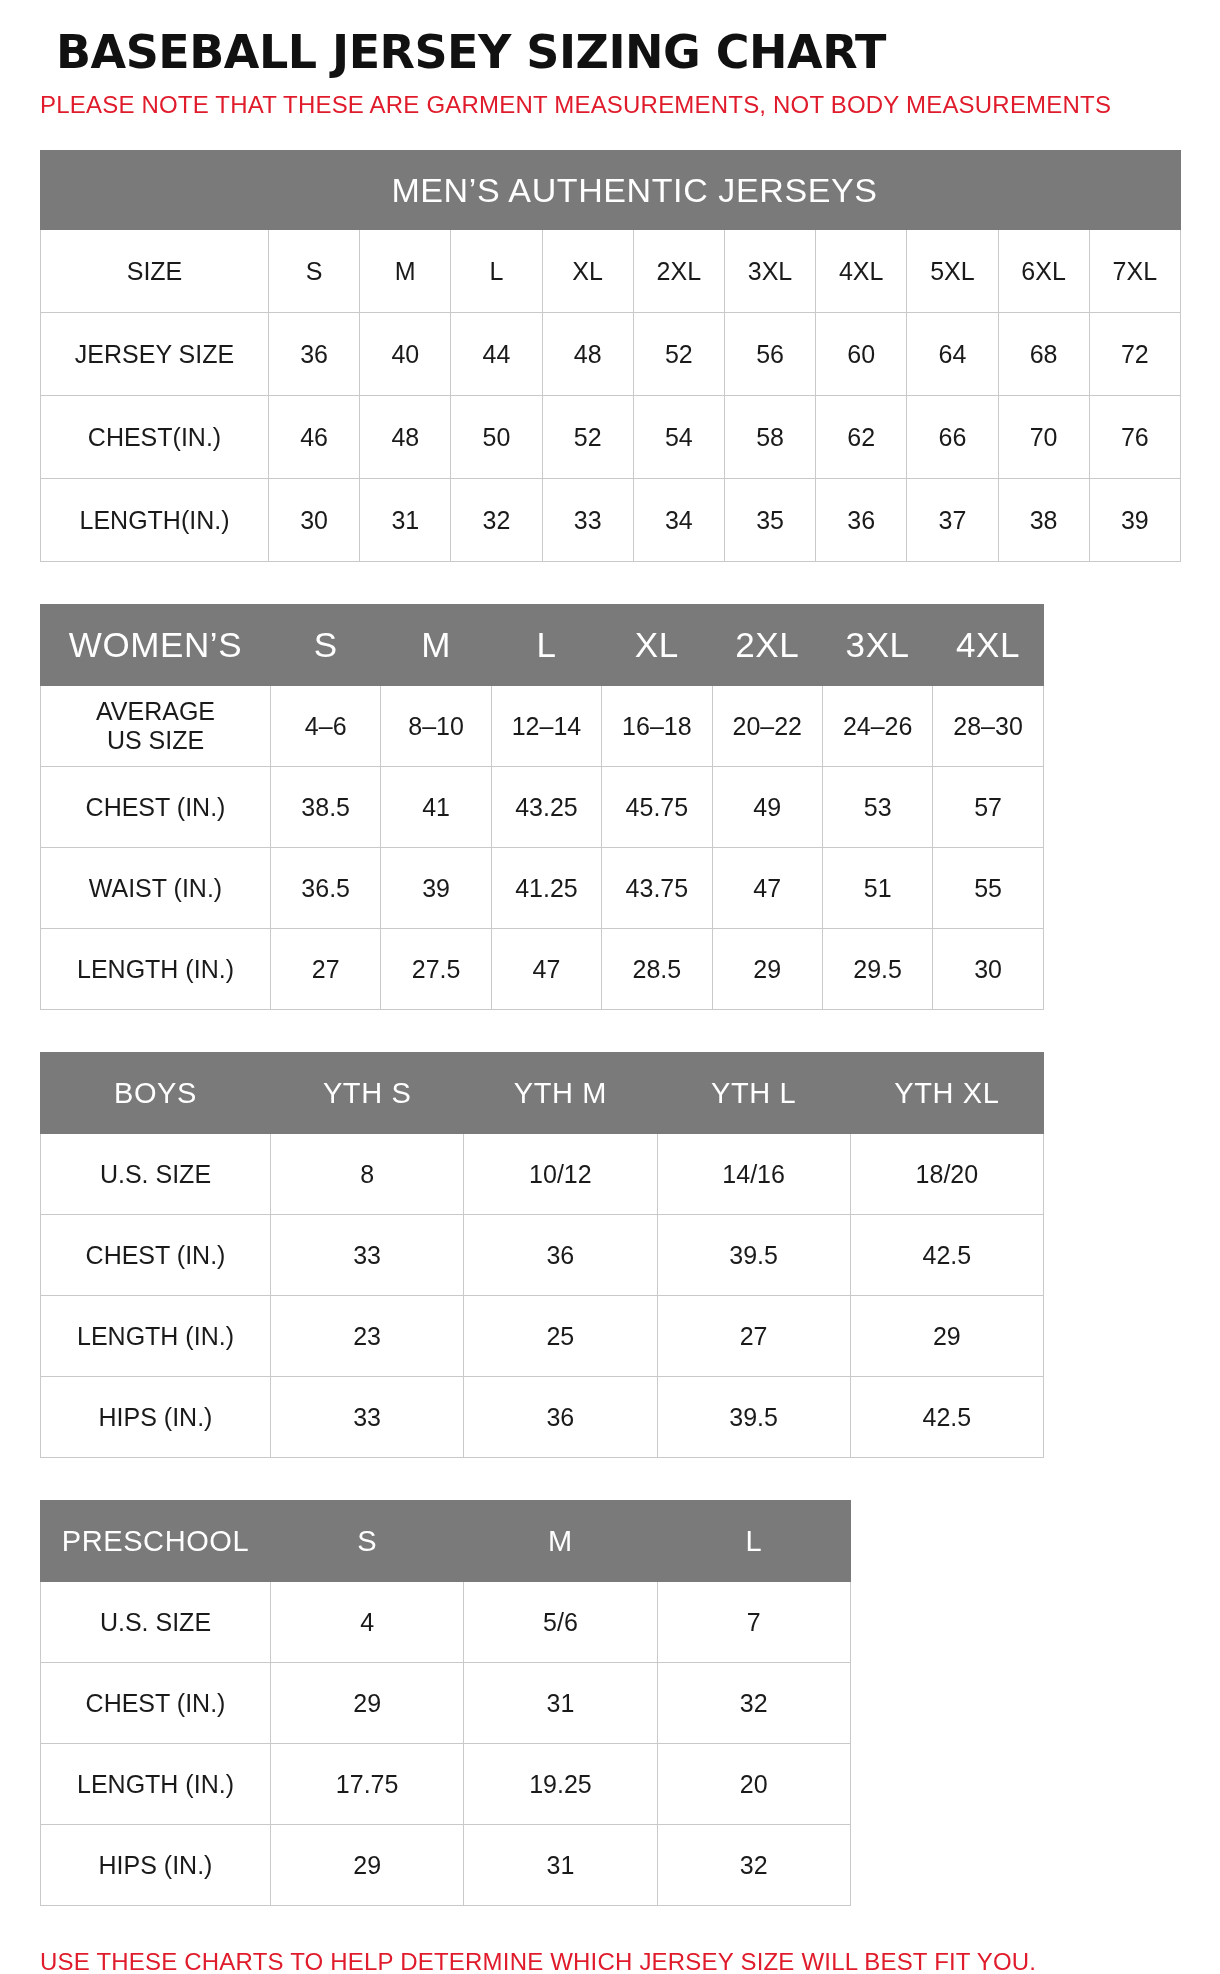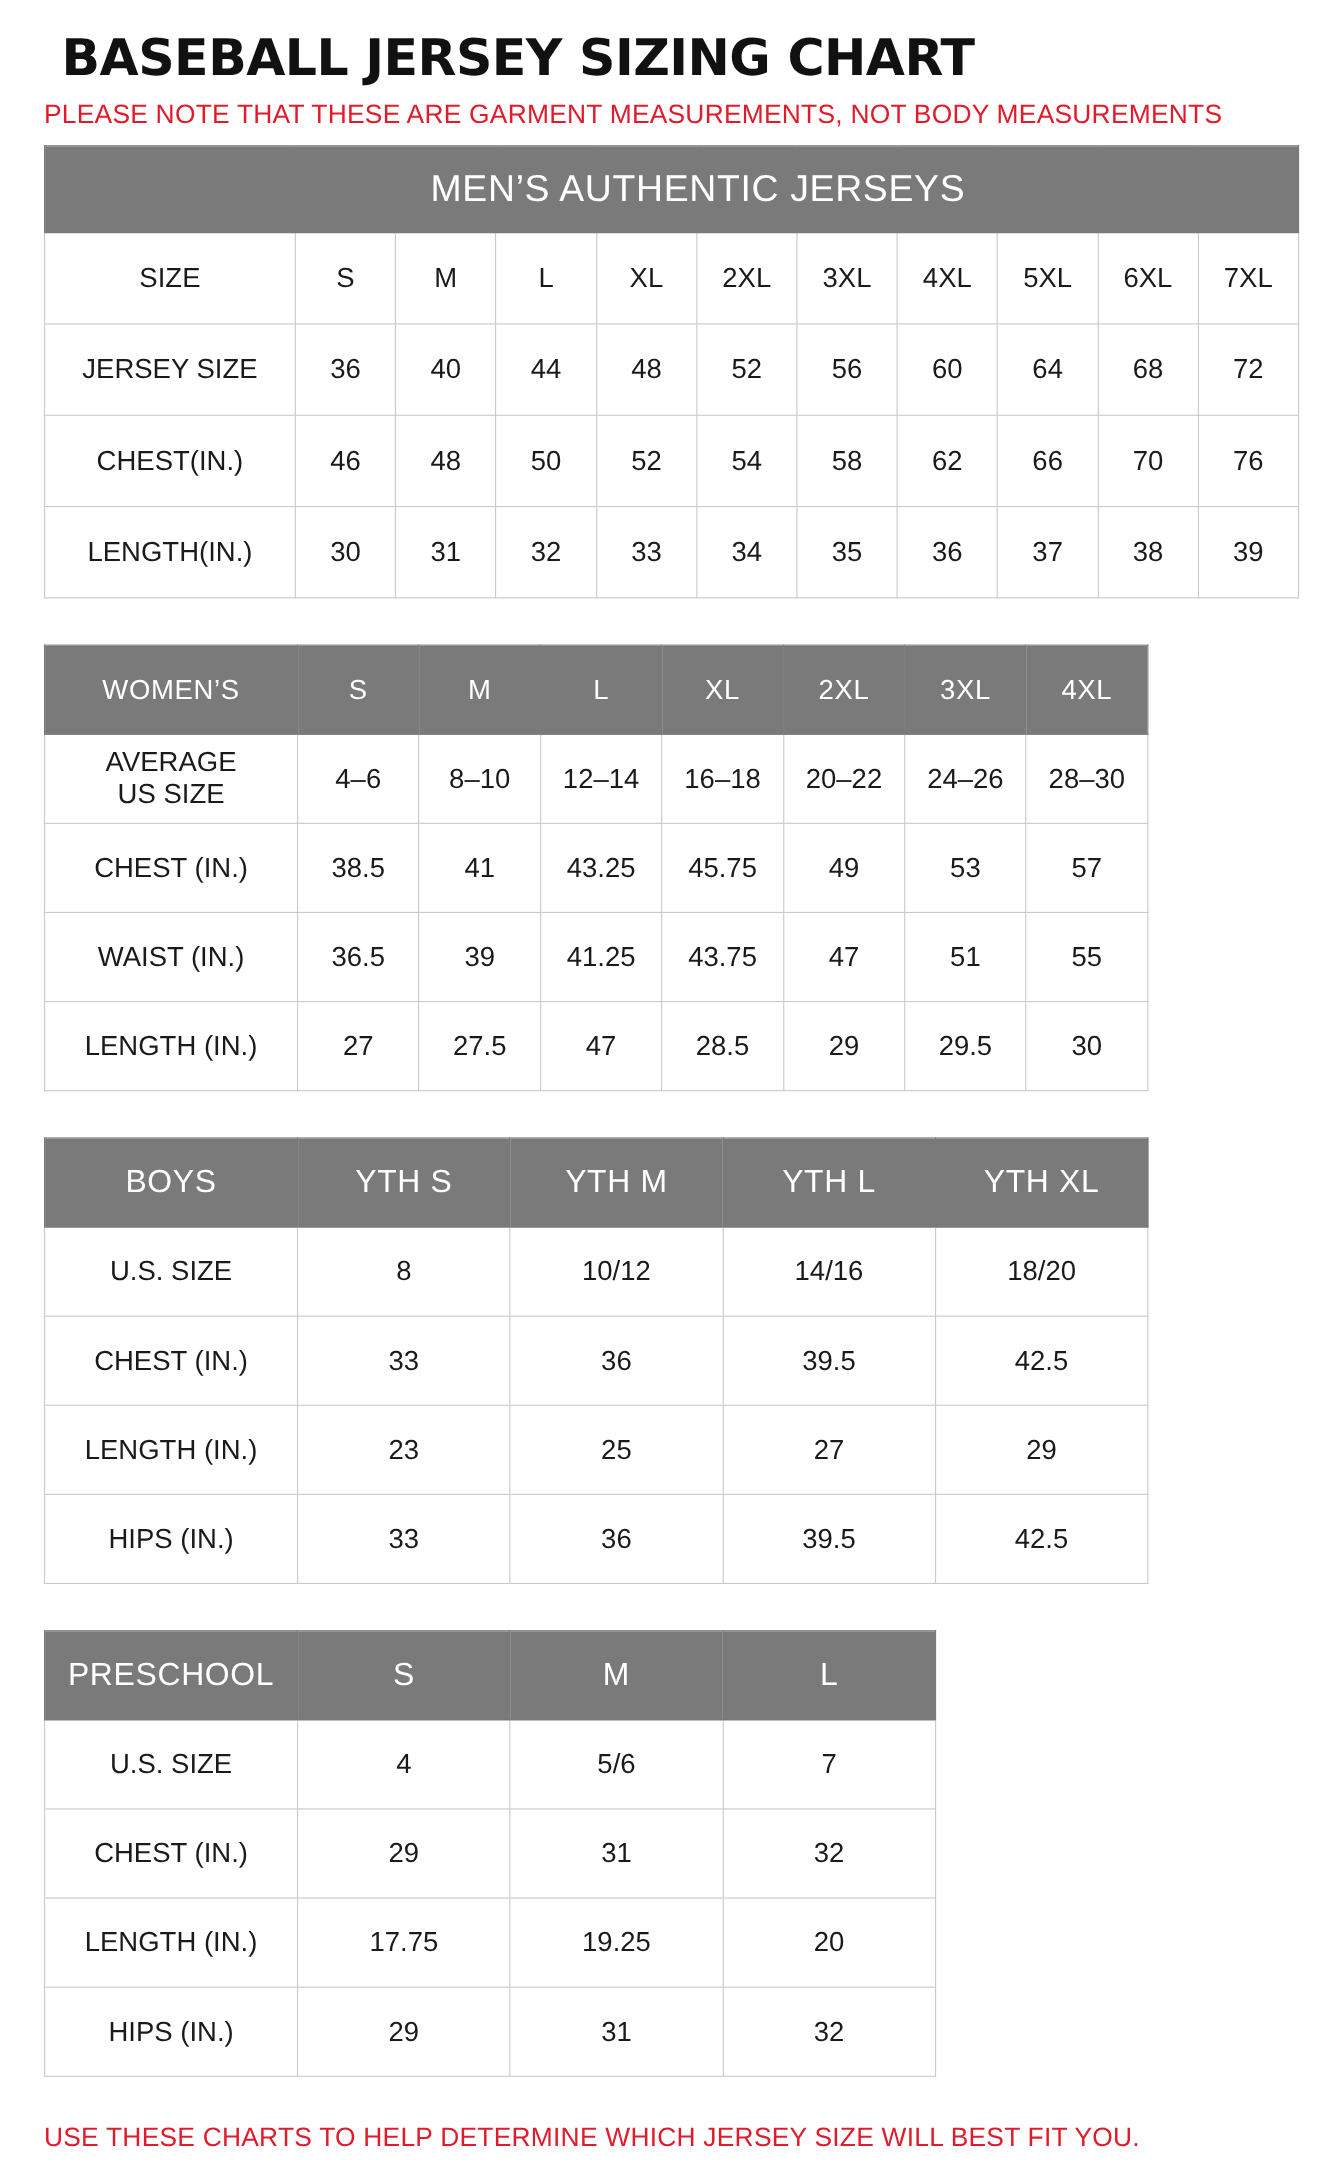--- a/index.html
+++ b/index.html
@@ -25,21 +25,21 @@
     font-weight: 800;
     letter-spacing: -0.5px;
     margin: 0 0 14px 16px;
     color: #111111;
     font-family: "DejaVu Sans", sans-serif;
   }
   .note {
     color: #e01b2b;
     font-size: 24px;
     line-height: 1.25;
-    margin: 0 0 12px 0;
+    margin: 0 0 30px 0;
     letter-spacing: 0.2px;
     font-weight: 500;
     max-width: 1120px;
   }
   table.chart {
     border-collapse: collapse;
     table-layout: fixed;
     margin-bottom: 42px;
     border: 1px solid #c9c9c9;
   }
@@ -73,21 +73,21 @@
   #mens-table { width: 1140px; }
   #mens-table col.lbl { width: 228px; }
   #mens-table col.d    { width: 91.2px; }
   #mens-table .band-title { height: 78px; font-size: 34px; padding-left: 48px; }
 
   
   #womens-table { width: 1003px; }
   #womens-table col.lbl { width: 230px; }
   #womens-table col.d   { width: 110.4px; }
   #womens-table td { height: 80px; }
-  #womens-table .hdr { font-size: 25px; }
+  #womens-table .hdr { font-size: 35px; }
 
   
   #boys-table { width: 1003px; }
   #boys-table col.lbl { width: 230px; }
   #boys-table col.d   { width: 193.25px; }
   #boys-table td { height: 80px; }
   #boys-table .hdr { font-size: 29px; }
 
   
   #preschool-table { width: 810px; }

